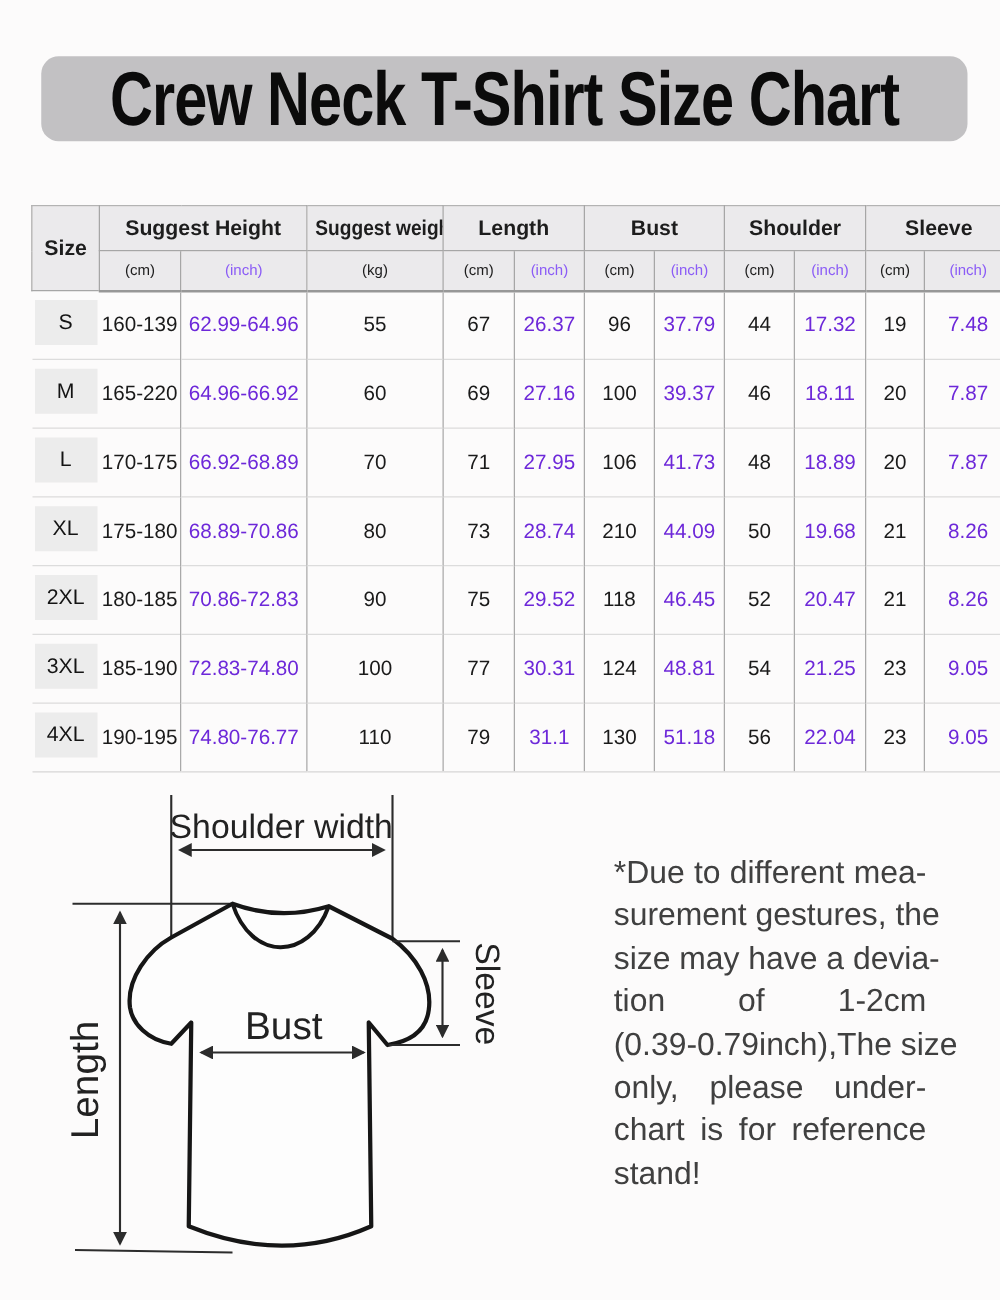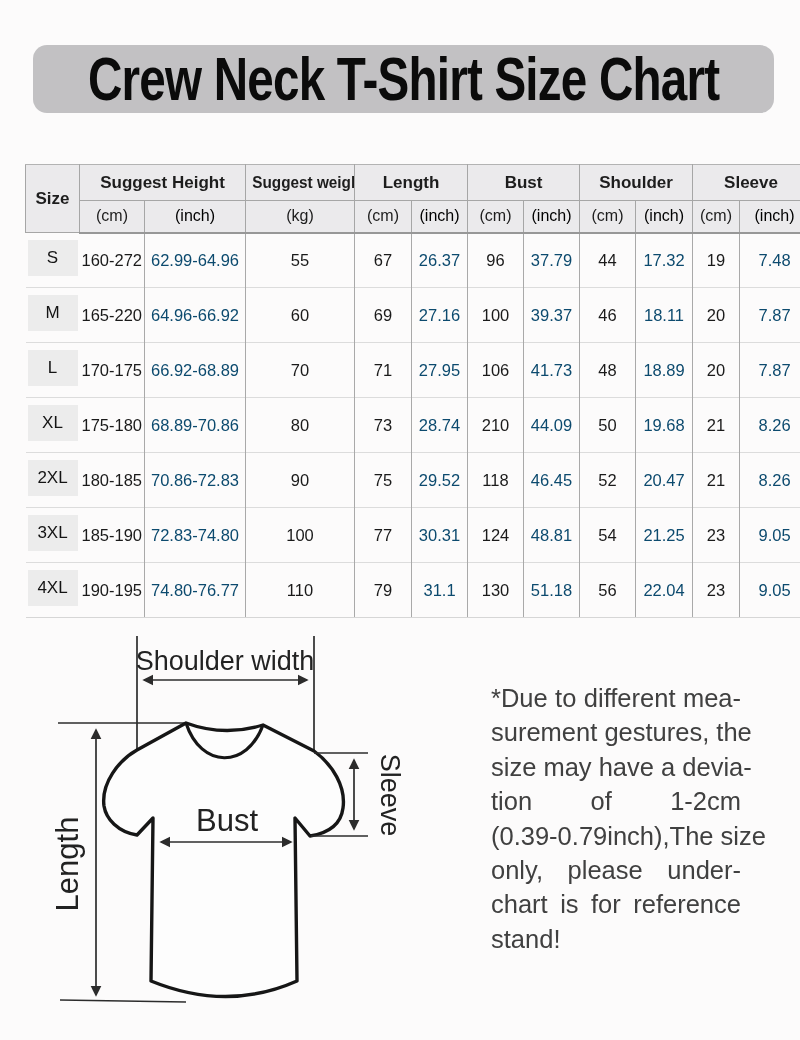--- a/index.html
+++ b/index.html
@@ -31,33 +31,33 @@
   .size-table th, .size-table td {
     padding:0; text-align:center; vertical-align:middle;
     overflow:hidden; white-space:nowrap;
   }
   .size-table thead th {
     background:#ebeaec; color:#1d1d1d;
     font-size:17px; font-weight:600;
     border:1px solid #a6a6a6; border-top:1px solid #b3b3b3;
     height:36px;
   }
-  .size-table thead tr.units th { height:32px; font-size:16px; font-weight:500; border-bottom:2px solid #979797; }
+  .size-table thead tr.units th { height:32px; font-size:12px; font-weight:500; border-bottom:2px solid #979797; }
   .size-table thead th .squeeze { display:inline-block; transform:scaleX(0.9); white-space:nowrap; }
-  .size-table thead th.inch { color:#000000; }
+  .size-table thead th.inch { color:#8b5cf6; }
 
   .size-table tbody td {
     height:55px; font-size:16.5px; color:#1a1a1a;
     border-top:1px solid #dcdcdc; border-left:1px solid #a9a9a9;
   }
   .size-table tbody tr:first-child td { border-top:none; }
   .size-table tbody td:nth-child(-n+2) { border-left:none; }
   .size-table tbody td:last-child { border-right:1px solid #a9a9a9; }
   .size-table tbody tr:last-child td { border-bottom:1px solid #d6d6d6; }
-  .size-table tbody td.inch { color:#0c4a6e; }
+  .size-table tbody td.inch { color:#6d28d9; }
 
   .size-col .chip {
     display:flex; align-items:center; justify-content:center;
     width:50px; height:36px; margin:0 auto 4px auto;
     background:#ececec; font-size:17px; color:#141414;
   }
 
   
   .diagram { position:absolute; left:0; top:618px; }
   .diagram .mline { stroke:#2c2c2c; stroke-width:1.7; fill:none; }
@@ -121,21 +121,21 @@
       <th class="inch">(inch)</th>
       <th>(cm)</th>
       <th class="inch">(inch)</th>
     </tr>
   </thead>
   <tbody id="rows">
       <tr>
     <td class="size-col">
           <span class="chip">S</span>
         </td>
-    <td>160-272</td>
+    <td>160-139</td>
     <td class="inch">62.99-64.96</td>
     <td>55</td>
     <td>67</td>
     <td class="inch">26.37</td>
     <td>96</td>
     <td class="inch">37.79</td>
     <td>44</td>
     <td class="inch">17.32</td>
     <td>19</td>
     <td class="inch">7.48</td>

